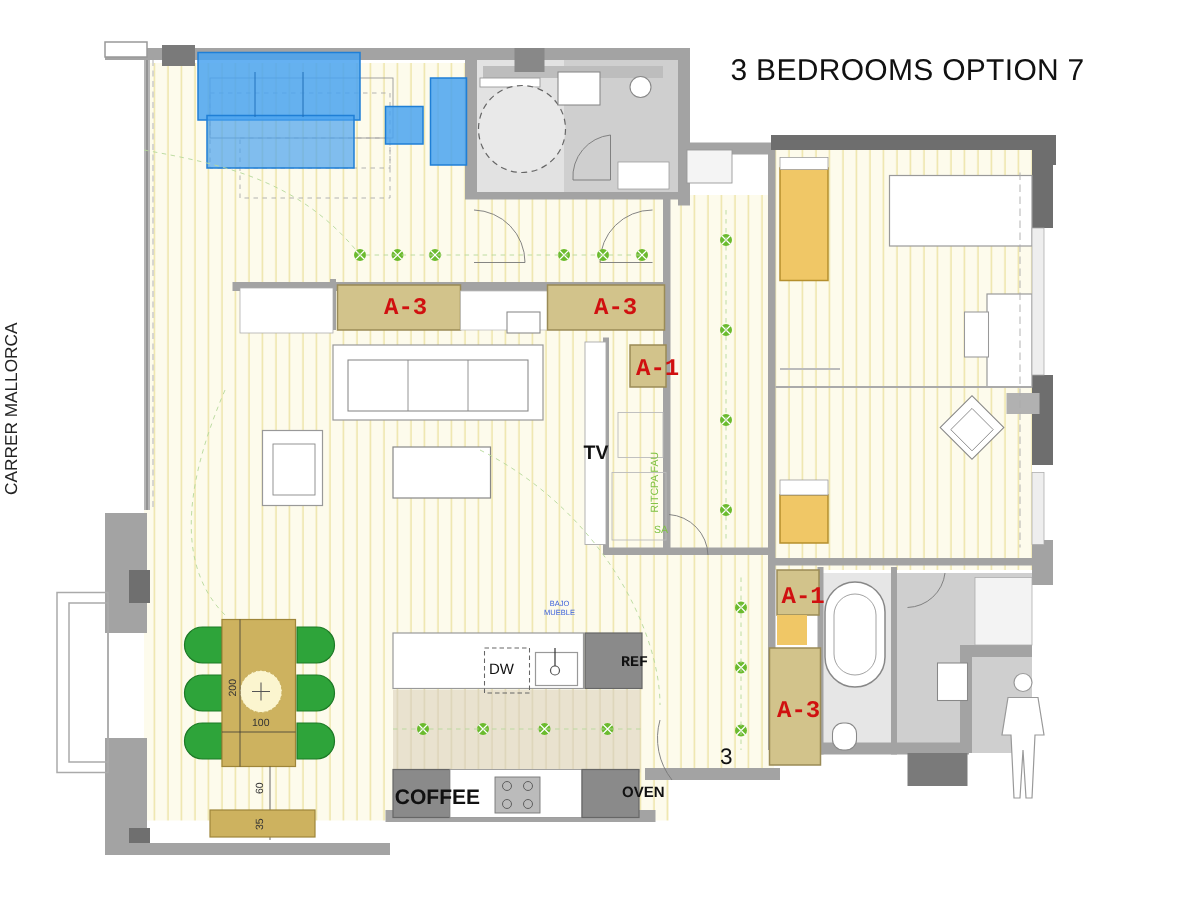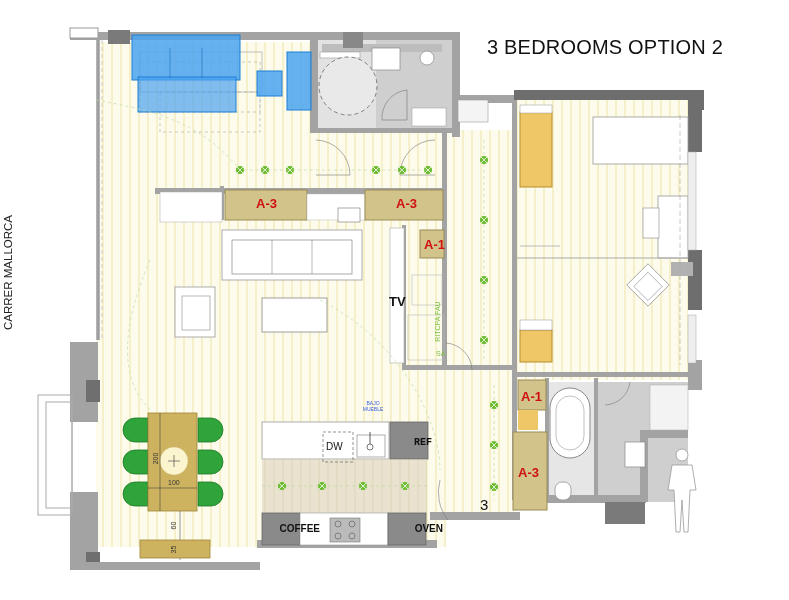--- a/index.html
+++ b/index.html
@@ -1,21 +1,21 @@
 <!DOCTYPE html>
 <html><head>
 <meta charset="utf-8">
 <style>
   html, body { margin: 0; padding: 0; background: #ffffff; }
   body { width: 789px; height: 600px; position: relative; overflow: hidden; font-family: "Liberation Sans", sans-serif; }
   #plan { position: absolute; left: 0; top: 0; width: 789px; height: 600px; }
   .title { position: absolute; left: 487px; top: 36px; font-size: 20px; color: #111; letter-spacing: 0.2px; font-family: "Liberation Sans", sans-serif; }
   .street { position: absolute; left: 2px; top: 330px; font-size: 11.5px; color: #222; transform: rotate(-90deg); transform-origin: left top; white-space: nowrap; font-family: "Liberation Sans", sans-serif; }
   .lbl { position: absolute; font-family: "Liberation Sans", sans-serif; }
-  .red { color: #d01010; font-weight: bold; font-size: 13px; }
+  .red { color: #d01010; font-weight: bold; font-size: 16px; font-family: Liberation Mono, monospace; }
   .blk { color: #111; font-weight: bold; }
   .appl { color: #111; font-size: 10px; font-weight: bold; text-align: right; }
 </style>
 </head>
 <body>
 
 <svg id="plan" width="789" height="600" viewBox="0 0 789 600" xmlns="http://www.w3.org/2000/svg">
   <defs>
     <pattern id="stripes" width="9" height="10" patternUnits="userSpaceOnUse">
       <rect width="9" height="10" fill="#fdfbec"></rect>
@@ -242,34 +242,34 @@
     <path d="M262,486 L430,486"></path>
     <path d="M150,260 C120,330 120,380 150,410"></path>
     <path d="M320,300 C400,340 440,420 440,470"></path>
   </g>
   <g fill="#fff" stroke="#999" stroke-width="0.8">
     <circle cx="682" cy="455" r="6"></circle>
     <path d="M672,465 L692,465 L696,490 L690,490 L688,532 L684,532 L682,500 L680,532 L676,532 L674,490 L668,490 Z"></path>
   </g>
 </svg>
 
-<div class="title">3 BEDROOMS OPTION 2</div>
+<div class="title">3 BEDROOMS OPTION 7</div>
 <div class="street">CARRER MALLORCA</div>
 
 <div class="lbl red" style="left:256px; top:196px;">A-3</div>
 <div class="lbl red" style="left:396px; top:196px;">A-3</div>
 <div class="lbl red" style="left:424px; top:237px;">A-1</div>
 <div class="lbl red" style="left:521px; top:389px;">A-1</div>
 <div class="lbl red" style="left:518px; top:465px;">A-3</div>
 
 <div class="lbl blk" style="left:389px; top:294px; font-size:13px;">TV</div>
 
 <div class="lbl appl" style="left:326px; top:441px; font-size:10px; font-weight:normal;">DW</div>
 <div class="lbl appl" style="left:398px; top:437px; width:34px; color:#111;font-family:Liberation Mono, monospace;">REF</div>
-<div class="lbl appl" style="left:262px; top:523px; width:58px; font-size:10px; color:#111;">COFFEE</div>
+<div class="lbl appl" style="left:262px; top:523px; width:58px; font-size:14px; color:#111;">COFFEE</div>
 <div class="lbl appl" style="left:388px; top:523px; width:55px; color:#111;">OVEN</div>
 <div class="lbl" style="left:362px; top:400px; font-size:5px; color:#3a5fd9; width:22px; text-align:center; line-height:6px;">BAJO MUEBLE</div>
 
 <div class="lbl" style="left:150px; top:455px; font-size:7px; color:#333; transform:rotate(-90deg);">200</div>
 <div class="lbl" style="left:168px; top:479px; font-size:7px; color:#333;">100</div>
 <div class="lbl" style="left:170px; top:522px; font-size:7px; color:#333; transform:rotate(-90deg);">60</div>
 <div class="lbl" style="left:170px; top:546px; font-size:7px; color:#333; transform:rotate(-90deg);">35</div>
 
 <div class="lbl" style="left:480px; top:496px; font-size:15px; color:#111;">3</div>
 <div class="lbl" style="left:417px; top:318px; font-size:7px; color:#7dc142; transform:rotate(-90deg);">RITCPA FAU</div>

